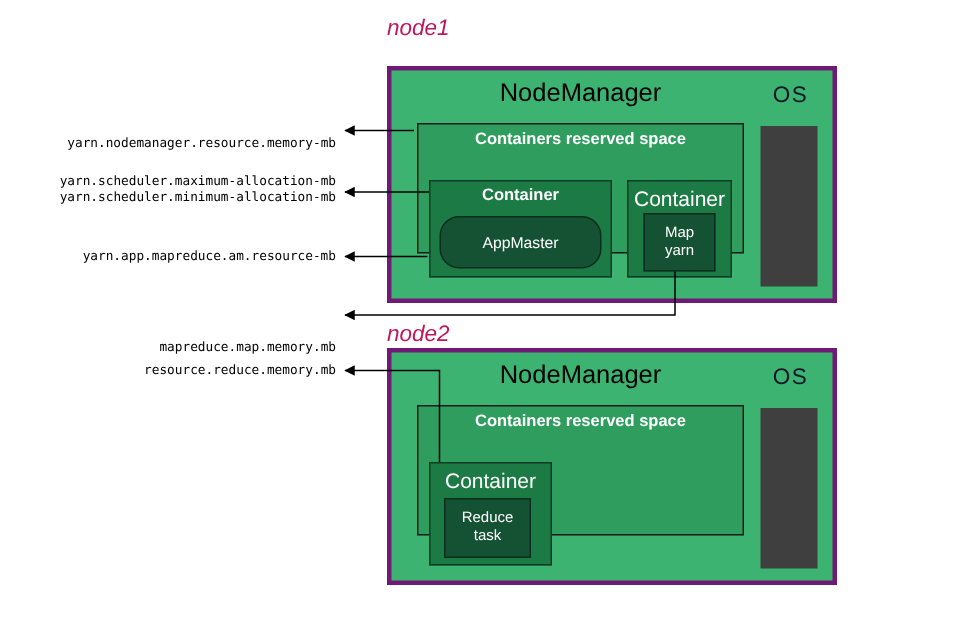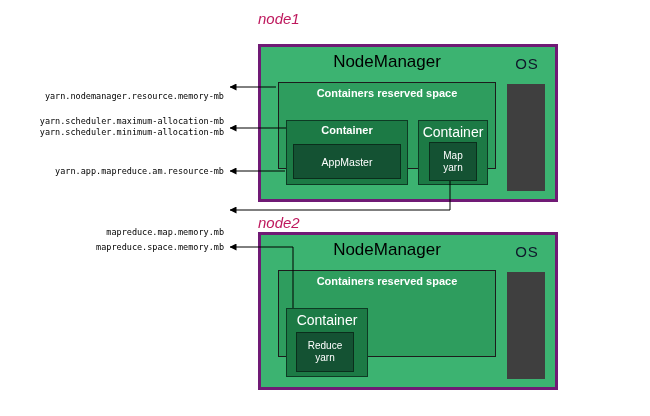--- a/index.html
+++ b/index.html
@@ -60,21 +60,21 @@
   .mid-title { text-align:center; color:#fff; margin-top:3px; }
   .mid-title.bold { font-size:11px; font-weight:bold; }
   .mid-title.norm { font-size:14px; font-weight:normal; }
 
   .dark-box {
     position:absolute; background:var(--task-fill,#145233);
     border:1px solid #0a2e1c; box-sizing:border-box;
     display:flex; align-items:center; justify-content:center;
     color:#fff; text-align:center;
   }
-  #appmaster-box { left:6px; top:23px; width:108px; height:35px; font-size:10.5px; }
+  #appmaster-box { left:6px; top:23px; width:108px; height:35px; font-size:10.5px;border-radius:13px; }
   #map-task-box { left:10px; top:21px; width:48px; height:39px; font-size:10px; line-height:12px; padding:0 4px; }
   #reduce-task-box { left:9px; top:23px; width:58px; height:40px; font-size:10px; line-height:12px; padding:0 7px; }
 
   
   .prop-label {
     position:absolute; left:8px; width:216px; text-align:right;
     font-family:"DejaVu Sans Mono", monospace;
     font-size:8.5px; line-height:11px; color:#000; white-space:nowrap;
   }
   #lbl-nm-resource { top:81px;margin-top:10px; }
@@ -126,38 +126,38 @@
     <div class="nm-title">NodeManager</div>
     <div class="os-label">OS</div>
     <div class="os-rect"></div>
 
     <div class="reserved">
       <div class="reserved-title">Containers reserved space</div>
 
       <div class="mid-box" id="reduce-container-box">
         <div class="mid-title norm">Container</div>
         <div class="dark-box" id="reduce-task-box">
-          <span>Reduce yarn</span>
+          <span>Reduce task</span>
         </div>
       </div>
     </div>
   </div>
 
   <div class="prop-label" id="lbl-nm-resource">yarn.nodemanager.resource.memory-mb</div>
 
   <div class="prop-label" id="lbl-sched">
     <div>yarn.scheduler.maximum-allocation-mb</div>
     <div>yarn.scheduler.minimum-allocation-mb</div>
   </div>
 
   <div class="prop-label" id="lbl-am-resource">yarn.app.mapreduce.am.resource-mb</div>
 
   <div class="prop-label" id="lbl-map-memory">mapreduce.map.memory.mb</div>
 
-  <div class="prop-label" id="lbl-reduce-memory">mapreduce.space.memory.mb</div>
+  <div class="prop-label" id="lbl-reduce-memory">resource.reduce.memory.mb</div>
 
   <svg id="arrows" viewBox="0 0 650 416" xmlns="http://www.w3.org/2000/svg">
     <defs>
       <marker id="arrowhead" markerWidth="7" markerHeight="7" refX="6.5" refY="3.5" orient="auto">
         <path d="M0,0 L7,3.5 L0,7 Z" fill="#000"></path>
       </marker>
     </defs>
     <line x1="276" y1="87" x2="230" y2="87" stroke="#000" stroke-width="1" marker-end="url(#arrowhead)"></line>
     <line x1="286" y1="128" x2="230" y2="128" stroke="#000" stroke-width="1" marker-end="url(#arrowhead)"></line>
     <line x1="285" y1="171" x2="230" y2="171" stroke="#000" stroke-width="1" marker-end="url(#arrowhead)"></line>

